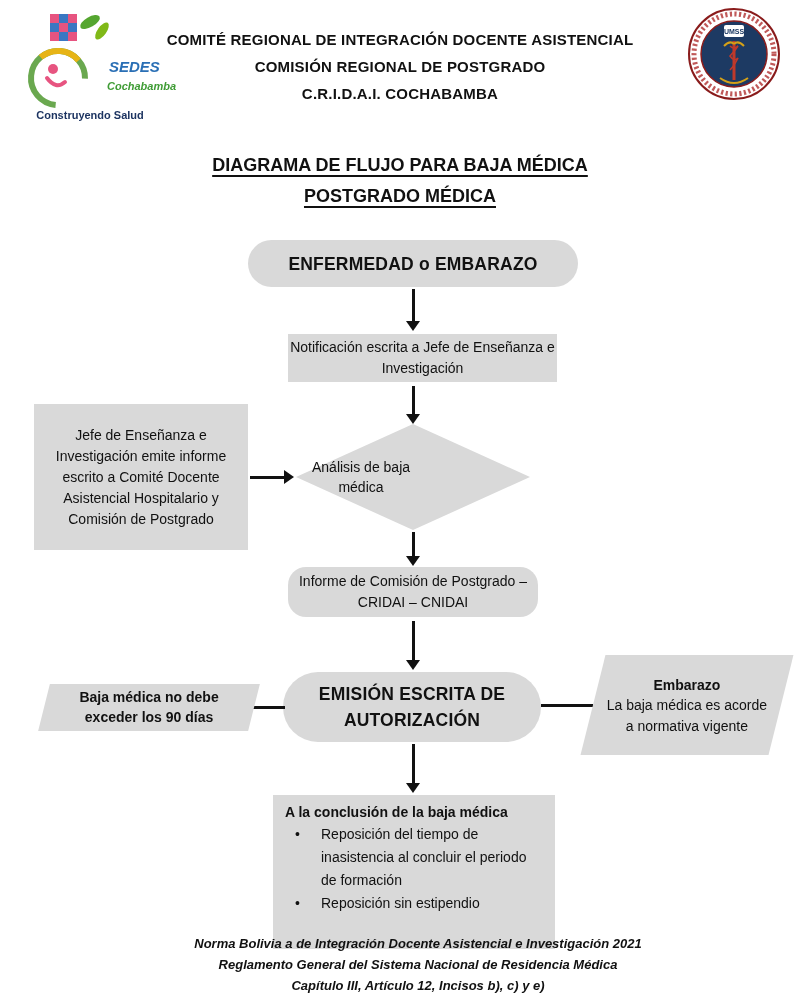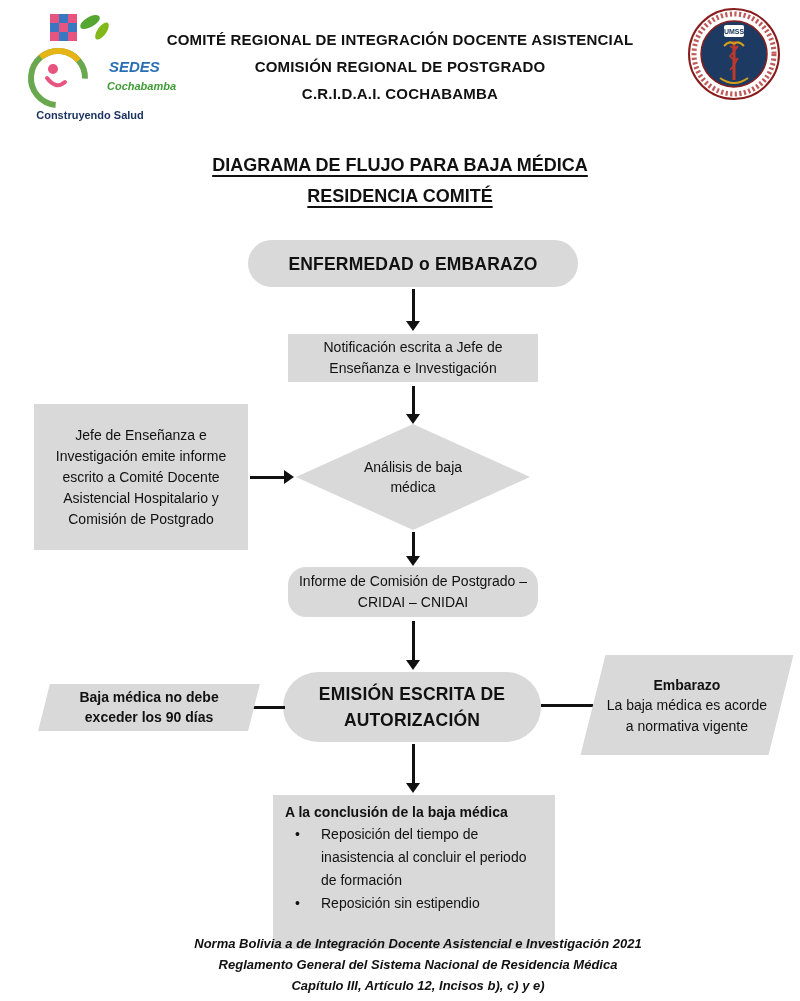--- a/index.html
+++ b/index.html
@@ -18,21 +18,21 @@
   
   .box { position:absolute; background:#d9d9d9; display:flex; align-items:center;
          justify-content:center; text-align:center; }
   .fs14 { font-size:14px; line-height:1.5; }
   .pill { border-radius:40px; font-weight:700; }
   .big { font-size:17.5px; line-height:26px; letter-spacing:.2px; }
   
   .diamond-wrap { position:absolute; left:296px; top:424px; width:234px; height:106px; }
   .diamond-wrap svg { position:absolute; inset:0; }
   .diamond-label { position:absolute; inset:0; display:flex; align-items:center;
-                   justify-content:center; text-align:center; font-size:14px; line-height:1.45; }
+                   justify-content:flex-start; text-align:center; font-size:14px; line-height:1.45; }
   
   .varrow { position:absolute; width:14px; }
   .varrow::before { content:""; position:absolute; left:5.5px; top:0; bottom:9px; width:3px; background:#111; }
   .varrow::after  { content:""; position:absolute; left:0; bottom:0;
                     border-left:7px solid transparent; border-right:7px solid transparent;
                     border-top:10px solid #111; }
   .harrow { position:absolute; height:14px; }
   .harrow::before { content:""; position:absolute; top:5.5px; left:0; right:9px; height:3px; background:#111; }
   .harrow::after  { content:""; position:absolute; right:0; top:0;
                     border-top:7px solid transparent; border-bottom:7px solid transparent;
@@ -106,30 +106,30 @@
   </div>
 
   <div class="hdr-text">
     <div>COMITÉ REGIONAL DE INTEGRACIÓN DOCENTE ASISTENCIAL</div>
     <div>COMISIÓN REGIONAL DE POSTGRADO</div>
     <div>C.R.I.D.A.I. COCHABAMBA</div>
   </div>
 
   <div class="title">
     <div><span>DIAGRAMA DE FLUJO PARA BAJA MÉDICA</span></div>
-    <div><span>RESIDENCIA COMITÉ</span></div>
+    <div><span>POSTGRADO MÉDICA</span></div>
   </div>
 
   <div class="box pill big" style="left:248px; top:240px; width:330px; height:47px;">
     <span>ENFERMEDAD o EMBARAZO</span>
   </div>
 
   <div class="varrow" style="left:406px; top:289px; height:42px;"></div>
 
-  <div class="box fs14" style="left:288px; top:334px; width:250px; height:48px;">
+  <div class="box fs14" style="left:288px; top:334px; width:269px; height:48px;">
     <span>Notificación escrita a Jefe de Enseñanza e Investigación</span>
   </div>
 
   <div class="varrow" style="left:406px; top:386px; height:38px;"></div>
 
   <div class="box fs14" style="left:34px; top:404px; width:214px; height:146px; padding:4px 8px; box-sizing:border-box;">
     <span>Jefe de Enseñanza e Investigación emite informe escrito a Comité Docente Asistencial Hospitalario y Comisión de Postgrado</span>
   </div>
 
   <div class="harrow" style="left:250px; top:470px; width:44px;"></div>

